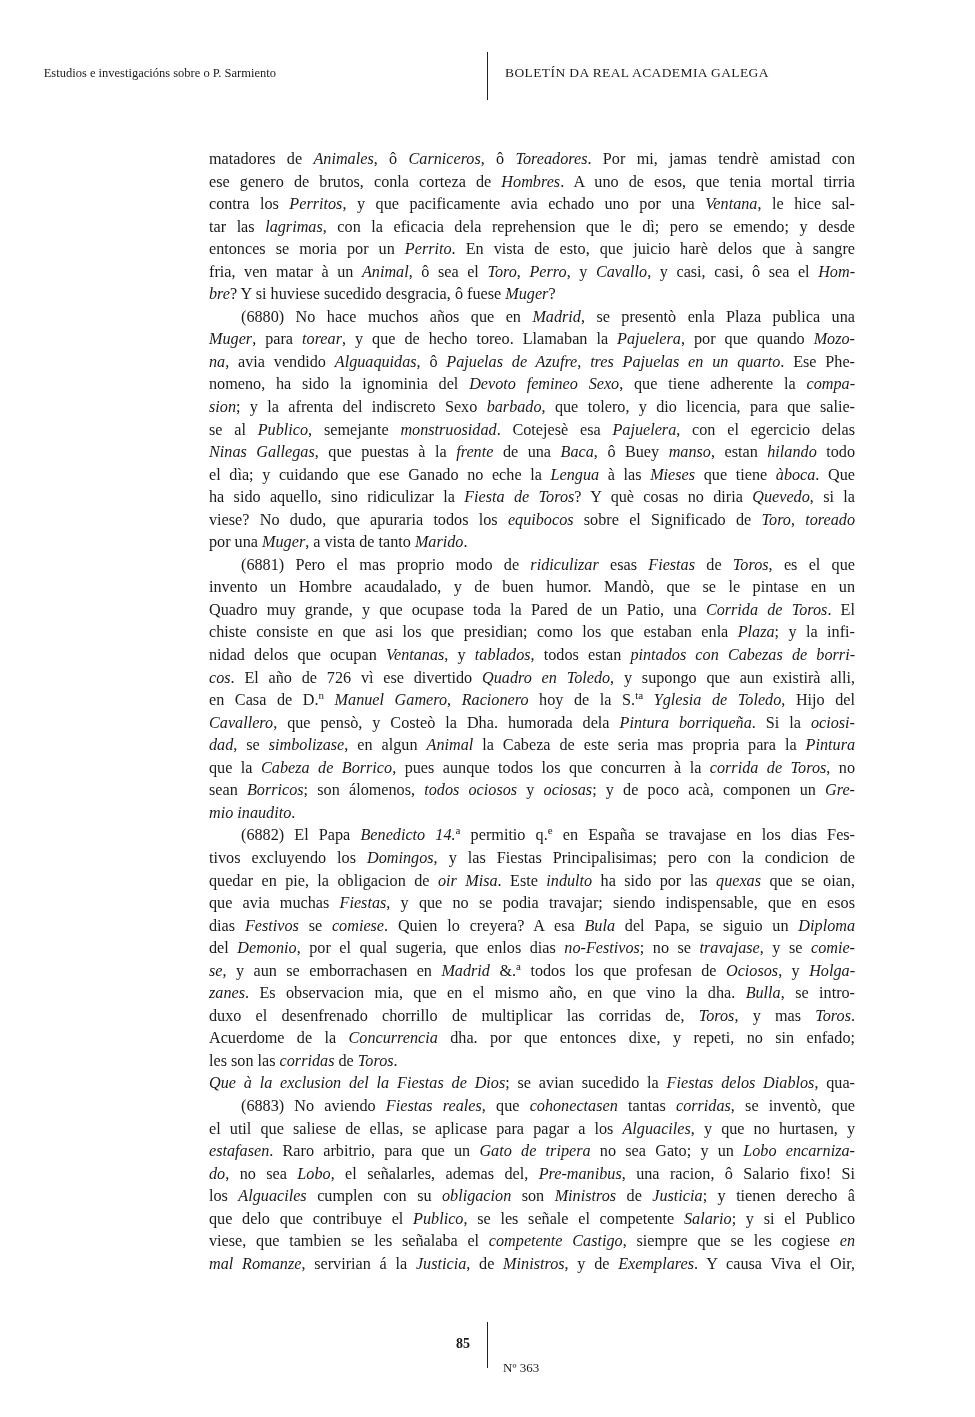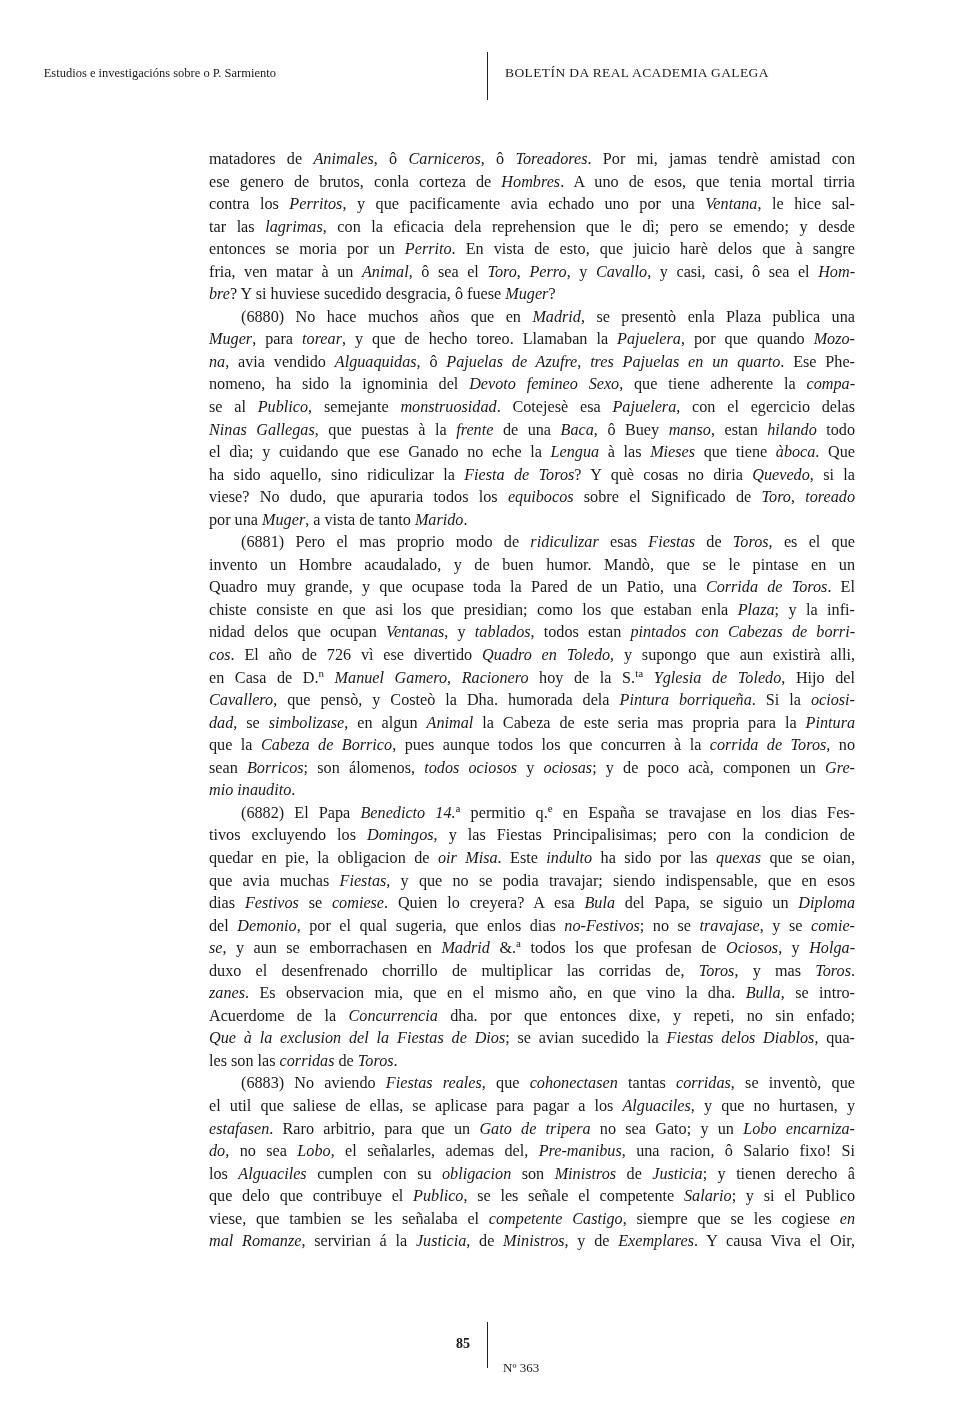--- a/index.html
+++ b/index.html
@@ -34,20 +34,21 @@
     <span class="ln">ese genero de brutos, conla corteza de <i>Hombres</i>. A uno de esos, que tenia mortal tirria</span>
     <span class="ln">contra los <i>Perritos</i>, y que pacificamente avia echado uno por una <i>Ventana</i>, le hice sal-</span>
     <span class="ln">tar las <i>lagrimas</i>, con la eficacia dela reprehension que le dì; pero se emendo; y desde</span>
     <span class="ln">entonces se moria por un <i>Perrito</i>. En vista de esto, que juicio harè delos que à sangre</span>
     <span class="ln">fria, ven matar à un <i>Animal</i>, ô sea el <i>Toro</i>, <i>Perro</i>, y <i>Cavallo</i>, y casi, casi, ô sea el <i>Hom-</i></span>
     <span class="ln last"><i>bre</i>? Y si huviese sucedido desgracia, ô fuese <i>Muger</i>?</span>
     <span class="ln indent">(6880) No hace muchos años que en <i>Madrid</i>, se presentò enla Plaza publica una</span>
     <span class="ln"><i>Muger</i>, para <i>torear</i>, y que de hecho toreo. Llamaban la <i>Pajuelera</i>, por que quando <i>Mozo-</i></span>
     <span class="ln"><i>na</i>, avia vendido <i>Alguaquidas</i>, ô <i>Pajuelas de Azufre</i>, <i>tres Pajuelas en un quarto</i>. Ese Phe-</span>
     <span class="ln">nomeno, ha sido la ignominia del <i>Devoto femineo Sexo</i>, que tiene adherente la <i>compa-</i></span>
+    <span class="ln"><i>sion</i>; y la afrenta del indiscreto Sexo <i>barbado</i>, que tolero, y dio licencia, para que salie-</span>
     <span class="ln">se al <i>Publico</i>, semejante <i>monstruosidad</i>. Cotejesè esa <i>Pajuelera</i>, con el egercicio delas</span>
     <span class="ln"><i>Ninas Gallegas</i>, que puestas à la <i>frente</i> de una <i>Baca</i>, ô Buey <i>manso</i>, estan <i>hilando</i> todo</span>
     <span class="ln">el dìa; y cuidando que ese Ganado no eche la <i>Lengua</i> à las <i>Mieses</i> que tiene <i>àboca</i>. Que</span>
     <span class="ln">ha sido aquello, sino ridiculizar la <i>Fiesta de Toros</i>? Y què cosas no diria <i>Quevedo</i>, si la</span>
     <span class="ln">viese? No dudo, que apuraria todos los <i>equibocos</i> sobre el Significado de <i>Toro</i>, <i>toreado</i></span>
     <span class="ln last">por una <i>Muger</i>, a vista de tanto <i>Marido</i>.</span>
     <span class="ln indent">(6881) Pero el mas proprio modo de <i>ridiculizar</i> esas <i>Fiestas</i> de <i>Toros</i>, es el que</span>
     <span class="ln">invento un Hombre acaudalado, y de buen humor. Mandò, que se le pintase en un</span>
     <span class="ln">Quadro muy grande, y que ocupase toda la Pared de un Patio, una <i>Corrida de Toros</i>. El</span>
     <span class="ln">chiste consiste en que asi los que presidian; como los que estaban enla <i>Plaza</i>; y la infi-</span>
@@ -59,25 +60,25 @@
     <span class="ln">que la <i>Cabeza de Borrico</i>, pues aunque todos los que concurren à la <i>corrida de Toros</i>, no</span>
     <span class="ln">sean <i>Borricos</i>; son álomenos, <i>todos ociosos</i> y <i>ociosas</i>; y de poco acà, componen un <i>Gre-</i></span>
     <span class="ln last"><i>mio inaudito</i>.</span>
     <span class="ln indent">(6882) El Papa <i>Benedicto 14.</i><sup>a</sup> permitio q.<sup>e</sup> en España se travajase en los dias Fes-</span>
     <span class="ln">tivos excluyendo los <i>Domingos</i>, y las Fiestas Principalisimas; pero con la condicion de</span>
     <span class="ln">quedar en pie, la obligacion de <i>oir Misa</i>. Este <i>indulto</i> ha sido por las <i>quexas</i> que se oian,</span>
     <span class="ln">que avia muchas <i>Fiestas</i>, y que no se podia travajar; siendo indispensable, que en esos</span>
     <span class="ln">dias <i>Festivos</i> se <i>comiese</i>. Quien lo creyera? A esa <i>Bula</i> del Papa, se siguio un <i>Diploma</i></span>
     <span class="ln">del <i>Demonio</i>, por el qual sugeria, que enlos dias <i>no-Festivos</i>; no se <i>travajase</i>, y se <i>comie-</i></span>
     <span class="ln"><i>se</i>, y aun se emborrachasen en <i>Madrid</i> &amp;.<sup>a</sup> todos los que profesan de <i>Ociosos</i>, y <i>Holga-</i></span>
+    <span class="ln"><i>zanes</i>. Es observacion mia, que en el mismo año, en que vino la dha. <i>Bulla</i>, se intro-</span>
     <span class="ln">duxo el desenfrenado chorrillo de multiplicar las corridas de, <i>Toros</i>, y mas <i>Toros</i>.</span>
-    <span class="ln"><i>zanes</i>. Es observacion mia, que en el mismo año, en que vino la dha. <i>Bulla</i>, se intro-</span>
     <span class="ln">Acuerdome de la <i>Concurrencia</i> dha. por que entonces dixe, y repeti, no sin enfado;</span>
+    <span class="ln last">les son las <i>corridas</i> de <i>Toros</i>.</span>
     <span class="ln"><i>Que à la exclusion del la Fiestas de Dios</i>; se avian sucedido la <i>Fiestas delos Diablos</i>, qua-</span>
-    <span class="ln last">les son las <i>corridas</i> de <i>Toros</i>.</span>
     <span class="ln indent">(6883) No aviendo <i>Fiestas reales</i>, que <i>cohonectasen</i> tantas <i>corridas</i>, se inventò, que</span>
     <span class="ln">el util que saliese de ellas, se aplicase para pagar a los <i>Alguaciles</i>, y que no hurtasen, y</span>
     <span class="ln"><i>estafasen</i>. Raro arbitrio, para que un <i>Gato de tripera</i> no sea Gato; y un <i>Lobo encarniza-</i></span>
     <span class="ln"><i>do</i>, no sea <i>Lobo</i>, el señalarles, ademas del, <i>Pre-manibus</i>, una racion, ô Salario fixo! Si</span>
     <span class="ln">los <i>Alguaciles</i> cumplen con su <i>obligacion</i> son <i>Ministros</i> de <i>Justicia</i>; y tienen derecho â</span>
     <span class="ln">que delo que contribuye el <i>Publico</i>, se les señale el competente <i>Salario</i>; y si el Publico</span>
     <span class="ln">viese, que tambien se les señalaba el <i>competente Castigo</i>, siempre que se les cogiese <i>en</i></span>
     <span class="ln"><i>mal Romanze</i>, servirian á la <i>Justicia</i>, de <i>Ministros</i>, y de <i>Exemplares</i>. Y causa Viva el Oir,</span>
   </div>
 

